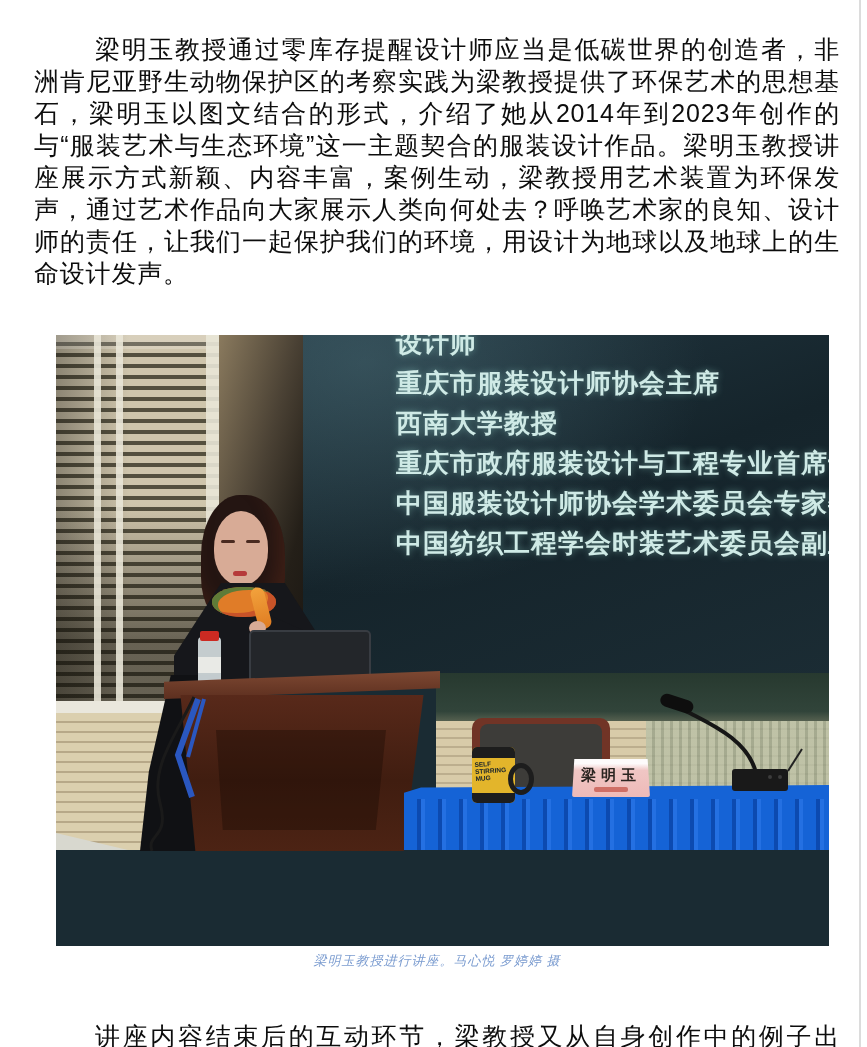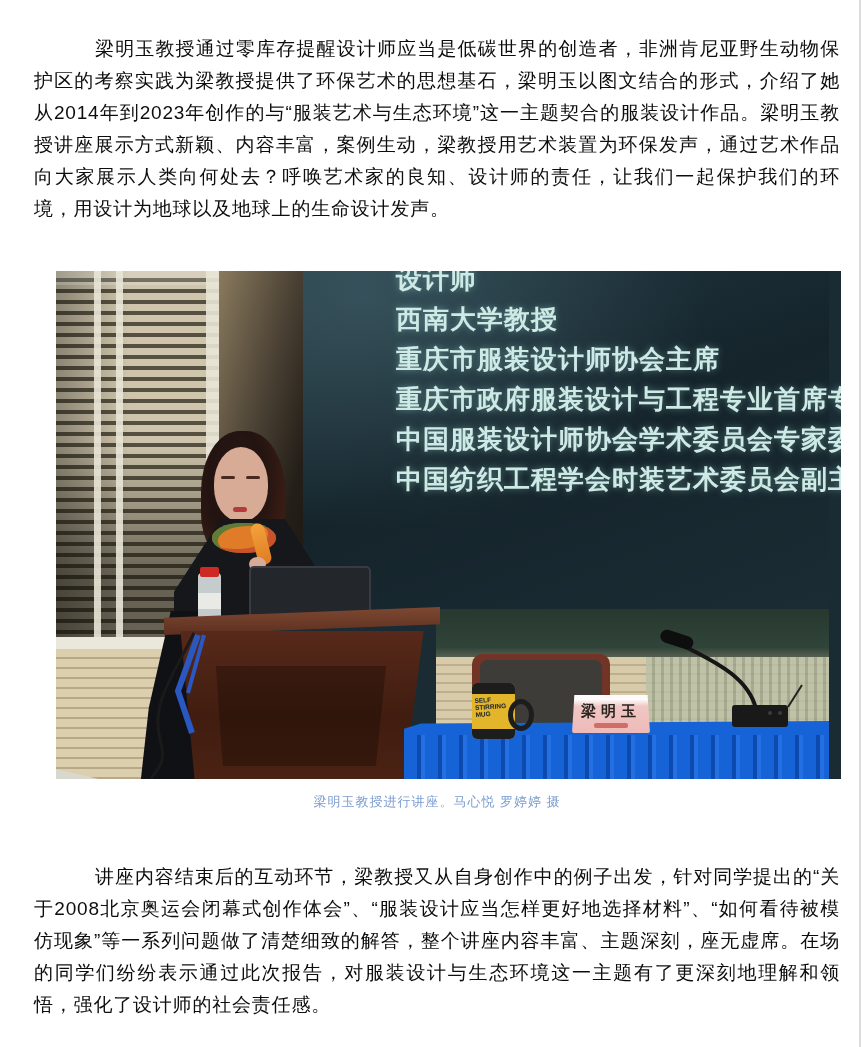--- a/index.html
+++ b/index.html
@@ -1,26 +1,26 @@
 <!DOCTYPE html>
 <html><head>
 <meta charset="utf-8">
 <style>
   html,body{margin:0;padding:0;background:#ffffff;}
   .page{position:relative;width:867px;height:1047px;background:#fff;overflow:hidden;
         font-family:"Liberation Sans",sans-serif;color:#111;}
   .page-right-border{position:absolute;left:859px;top:0;width:2px;height:1047px;background:#dcdcdc;}
   .content{position:absolute;left:34px;top:0;width:806px;}
-  .cjk-para{font-size:19px;line-height:32px;letter-spacing:0.8px;text-align:justify;
+  .cjk-para{font-size:25px;line-height:32px;letter-spacing:0.8px;text-align:justify;
             text-indent:61px;margin:0;color:#0d0d0d;}
   .para1{margin-top:33px;}
   .para2{margin-top:50px;}
 
   
-  .photo-frame{position:relative;width:773px;height:508px;margin:46px 2px 0 22px;overflow:hidden;background:#1a2b33;padding-left:12px;}
+  .photo-frame{position:relative;width:773px;height:611px;margin:46px 2px 0 22px;overflow:hidden;background:#1a2b33;}
 
   
   .blinds{position:absolute;left:0;top:0;width:163px;height:375px;
           background:repeating-linear-gradient(180deg,#cfc5ac 0 7px,#55503f 7px 11px);}
   .blinds-shade{position:absolute;left:0;top:0;width:163px;height:375px;
           background:linear-gradient(to bottom,rgba(255,255,255,.18) 0 14px,transparent 14px 45%,rgba(18,16,10,.55) 82%),
                      linear-gradient(to right,rgba(15,14,10,.35),transparent 45%);}
   .mullion{position:absolute;top:0;height:375px;background:#e9e5d7;opacity:.9;}
   .m1{left:38px;width:7px;} .m2{left:60px;width:7px;} .m3{left:150px;width:13px;}
   .rail{position:absolute;left:0;top:366px;width:163px;height:12px;background:#eae7dc;}
@@ -104,21 +104,21 @@
         background:linear-gradient(#fdfbfb 0 12%,#f0c6c4 30%,#eebab8);border-radius:2px;
         clip-path:polygon(3% 0,97% 0,100% 100%,0 100%);box-shadow:0 1px 2px rgba(0,0,0,.3);}
   .namecard-text{position:absolute;width:100%;top:7px;text-align:center;font-size:15px;font-weight:bold;
         letter-spacing:5px;color:#2a2420;font-family:Liberation Sans, sans-serif;}
   .namecard-logo{position:absolute;left:50%;top:28px;transform:translateX(-50%);width:34px;height:5px;
         background:#c4544a;border-radius:2px;opacity:.75;}
 
   .overlay-svg{position:absolute;pointer-events:none;}
 
   
-  .caption{margin-top:14px;text-align:center;font-size:13px;color:#7b9cd0;letter-spacing:1px;}
+  .caption{margin-top:6px;text-align:center;font-size:13px;color:#7b9cd0;letter-spacing:1px;font-style:italic;}
 </style>
 </head>
 <body>
 
 <div class="page">
   <div class="content">
 
     <p class="cjk-para para1">梁明玉教授通过零库存提醒设计师应当是低碳世界的创造者，非洲肯尼亚野生动物保护区的考察实践为梁教授提供了环保艺术的思想基石，梁明玉以图文结合的形式，介绍了她从2014年到2023年创作的与“服装艺术与生态环境”这一主题契合的服装设计作品。梁明玉教授讲座展示方式新颖、内容丰富，案例生动，梁教授用艺术装置为环保发声，通过艺术作品向大家展示人类向何处去？呼唤艺术家的良知、设计师的责任，让我们一起保护我们的环境，用设计为地球以及地球上的生命设计发声。</p>
 
     <div class="photo-frame">
@@ -129,22 +129,22 @@
       <div class="mullion m2"></div>
       <div class="mullion m3"></div>
       <div class="rail"></div>
       <div class="left-wall"></div>
 
       <div class="bronze"></div>
 
       <div class="screen">
         <div class="slide-text">
           <div class="slide-line">设计师</div>
+          <div class="slide-line">重庆市服装设计师协会主席</div>
           <div class="slide-line">西南大学教授</div>
-          <div class="slide-line">重庆市服装设计师协会主席</div>
           <div class="slide-line">重庆市政府服装设计与工程专业首席专家</div>
           <div class="slide-line">中国服装设计师协会学术委员会专家委员</div>
           <div class="slide-line">中国纺织工程学会时装艺术委员会副主任</div>
         </div>
       </div>
 
       <div class="chalkboard"></div>
       <div class="right-wall"></div>
       <div class="right-wall-green"></div>
 

